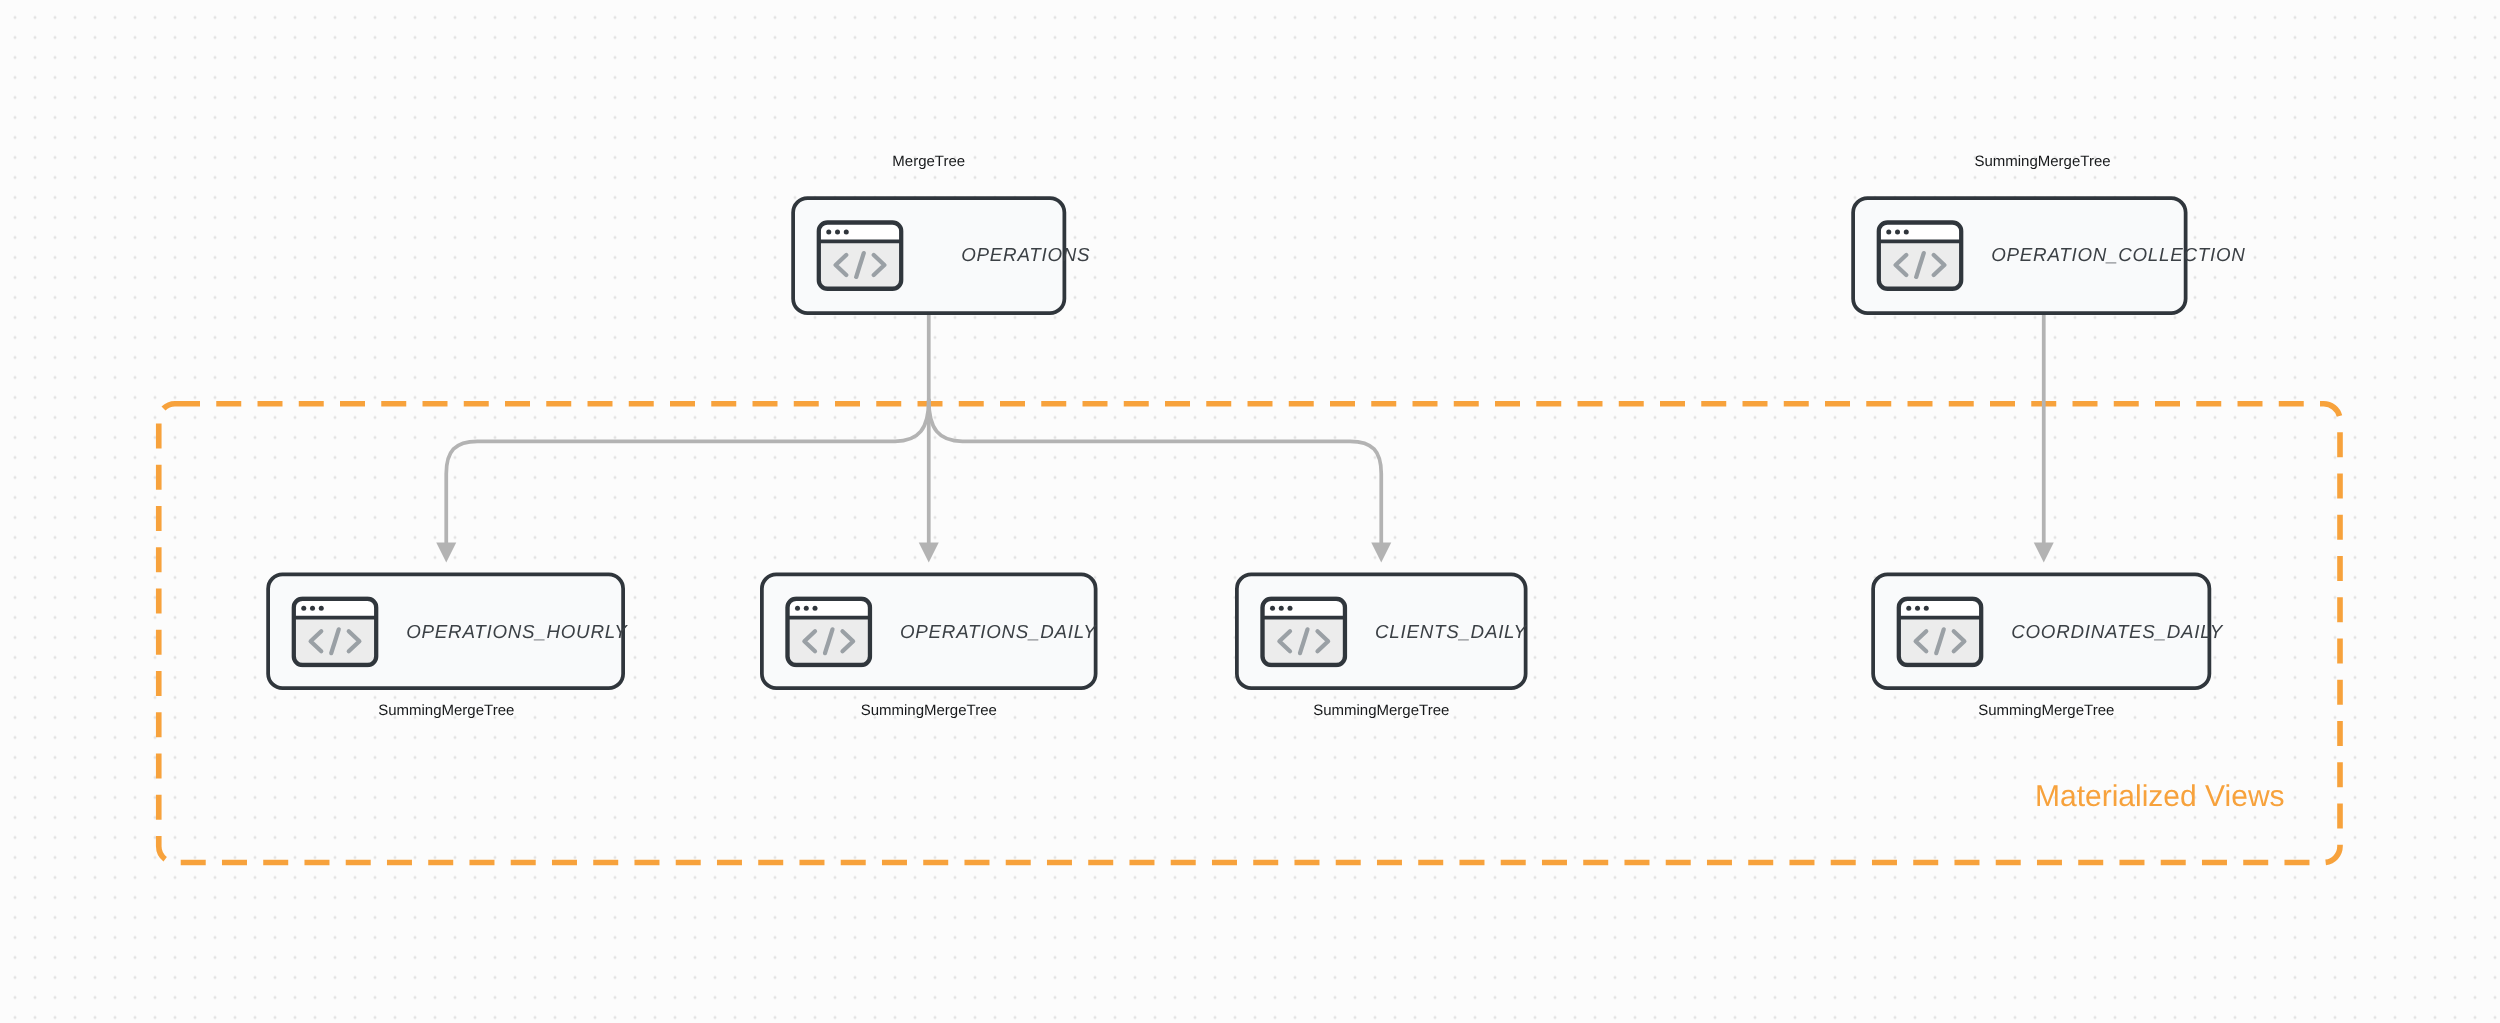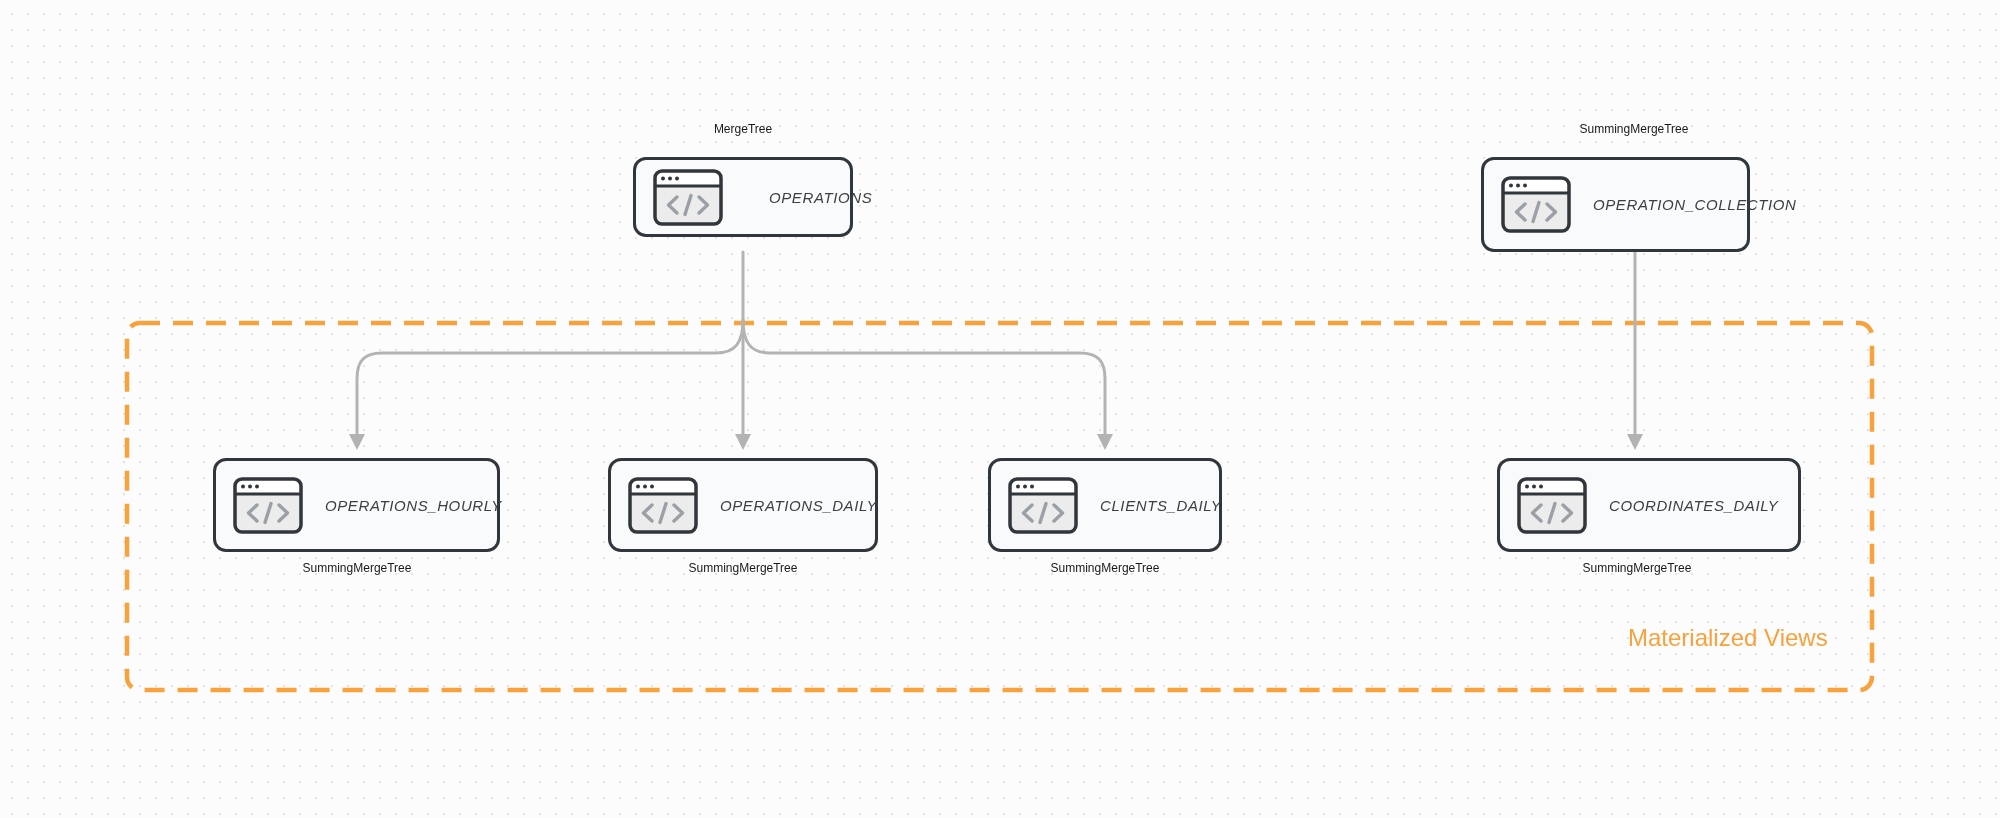--- a/index.html
+++ b/index.html
@@ -76,21 +76,21 @@
 
   <div class="engine-label" style="left:743px;top:122px;">MergeTree</div>
   <div class="engine-label" style="left:1634px;top:122px;">SummingMergeTree</div>
   <div class="engine-label" style="left:357px;top:561px;">SummingMergeTree</div>
   <div class="engine-label" style="left:743px;top:561px;">SummingMergeTree</div>
   <div class="engine-label" style="left:1105px;top:561px;">SummingMergeTree</div>
   <div class="engine-label" style="left:1637px;top:561px;">SummingMergeTree</div>
 
   <div class="group-caption" style="left:1628px;top:624px;">Materialized Views</div>
 
-  <div class="node" style="left:633px;top:157px;width:220px;height:80px;gap:46px;">
+  <div class="node" style="left:633px;top:157px;width:220px;height:95px;gap:46px;">
     <span class="icon">
       <svg width="70" height="57" viewBox="0 0 70 57">
           <rect x="2" y="2" width="66" height="53" rx="7" fill="#ececec"></rect>
           <path d="M2 9 q0-7 7-7 h52 q7 0 7 7 v8 H2 Z" fill="#ffffff"></path>
           <line x1="2" y1="17" x2="68" y2="17" stroke="#30363c" stroke-width="3"></line>
           <rect x="2" y="2" width="66" height="53" rx="7" fill="none" stroke="#30363c" stroke-width="3.5"></rect>
           <circle cx="10" cy="9.5" r="2" fill="#30363c"></circle>
           <circle cx="17" cy="9.5" r="2" fill="#30363c"></circle>
           <circle cx="24" cy="9.5" r="2" fill="#30363c"></circle>
           <g stroke="#9aa0a5" stroke-width="3.4" fill="none" stroke-linecap="round" stroke-linejoin="round">
@@ -176,21 +176,21 @@
           <g stroke="#9aa0a5" stroke-width="3.4" fill="none" stroke-linecap="round" stroke-linejoin="round">
             <path d="M24 28 L15.5 36 L24 44"></path>
             <path d="M46 28 L54.5 36 L46 44"></path>
             <path d="M38 26.5 L32 45.5"></path>
           </g>
         </svg>
     </span>
     <span class="node-label">CLIENTS_DAILY</span>
   </div>
 
-  <div class="node" style="left:1497px;top:458px;width:304px;height:94px;">
+  <div class="node" style="left:1497px;top:458px;width:272px;height:94px;">
     <span class="icon">
       <svg width="70" height="57" viewBox="0 0 70 57">
           <rect x="2" y="2" width="66" height="53" rx="7" fill="#ececec"></rect>
           <path d="M2 9 q0-7 7-7 h52 q7 0 7 7 v8 H2 Z" fill="#ffffff"></path>
           <line x1="2" y1="17" x2="68" y2="17" stroke="#30363c" stroke-width="3"></line>
           <rect x="2" y="2" width="66" height="53" rx="7" fill="none" stroke="#30363c" stroke-width="3.5"></rect>
           <circle cx="10" cy="9.5" r="2" fill="#30363c"></circle>
           <circle cx="17" cy="9.5" r="2" fill="#30363c"></circle>
           <circle cx="24" cy="9.5" r="2" fill="#30363c"></circle>
           <g stroke="#9aa0a5" stroke-width="3.4" fill="none" stroke-linecap="round" stroke-linejoin="round">

